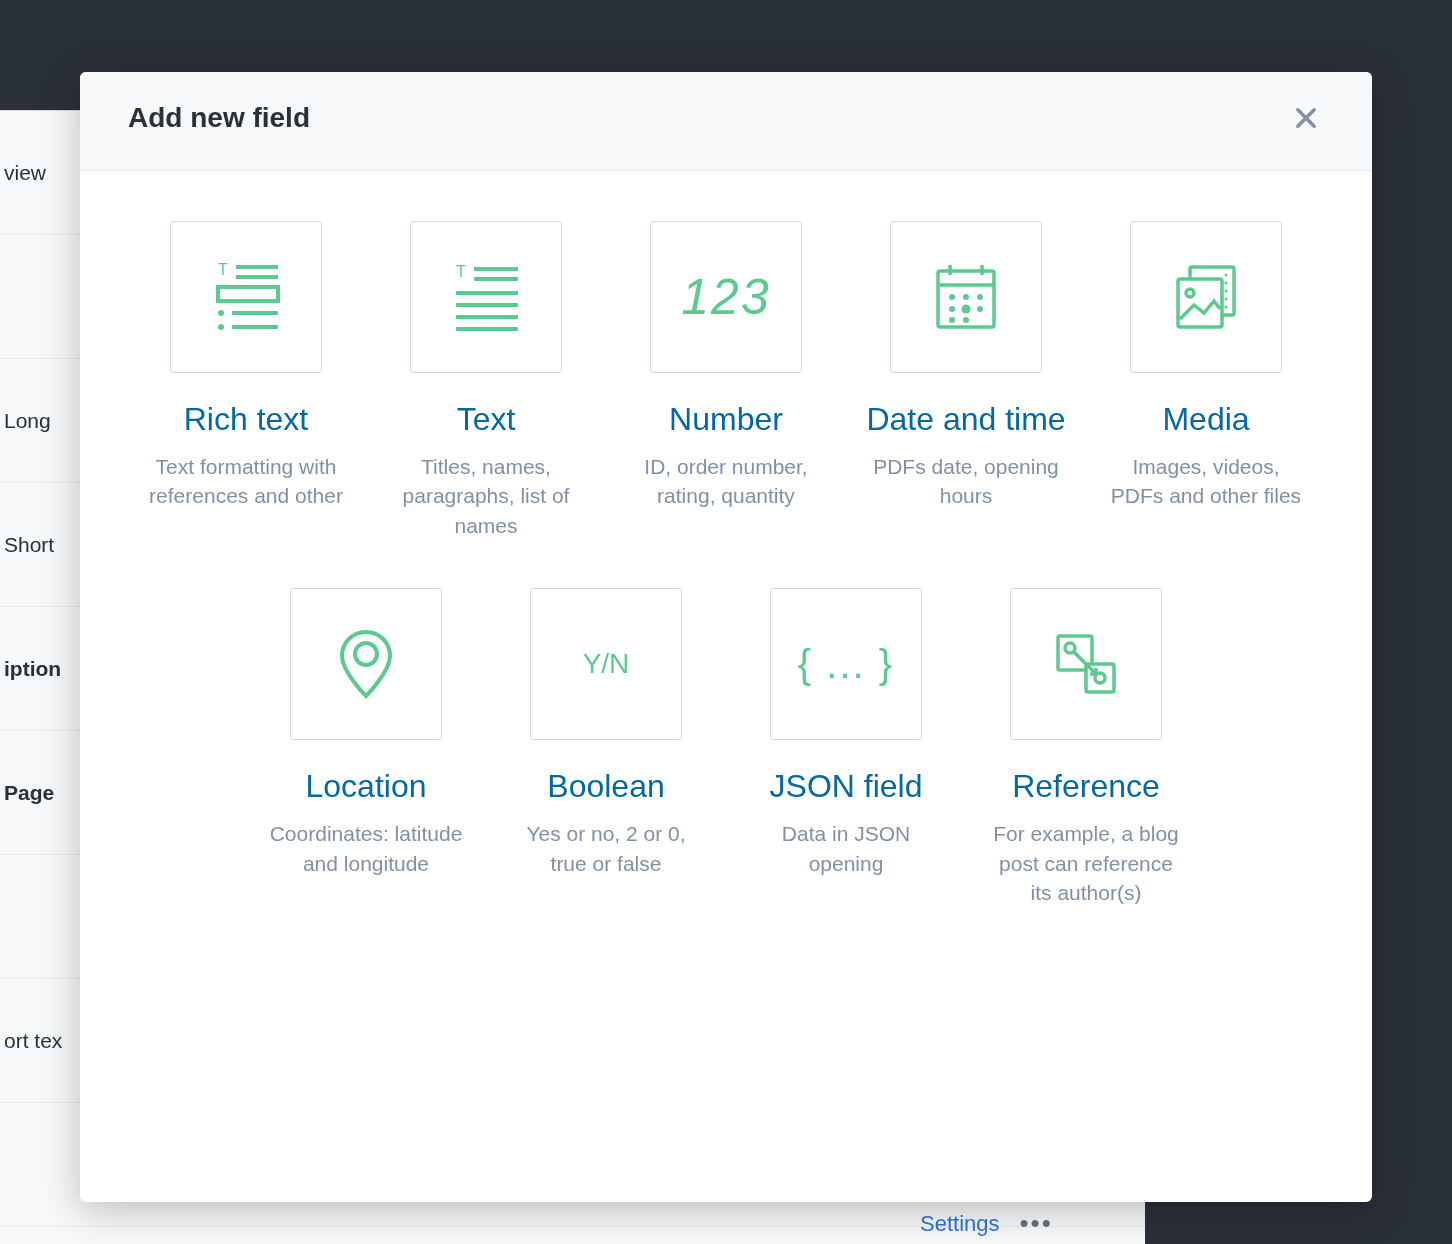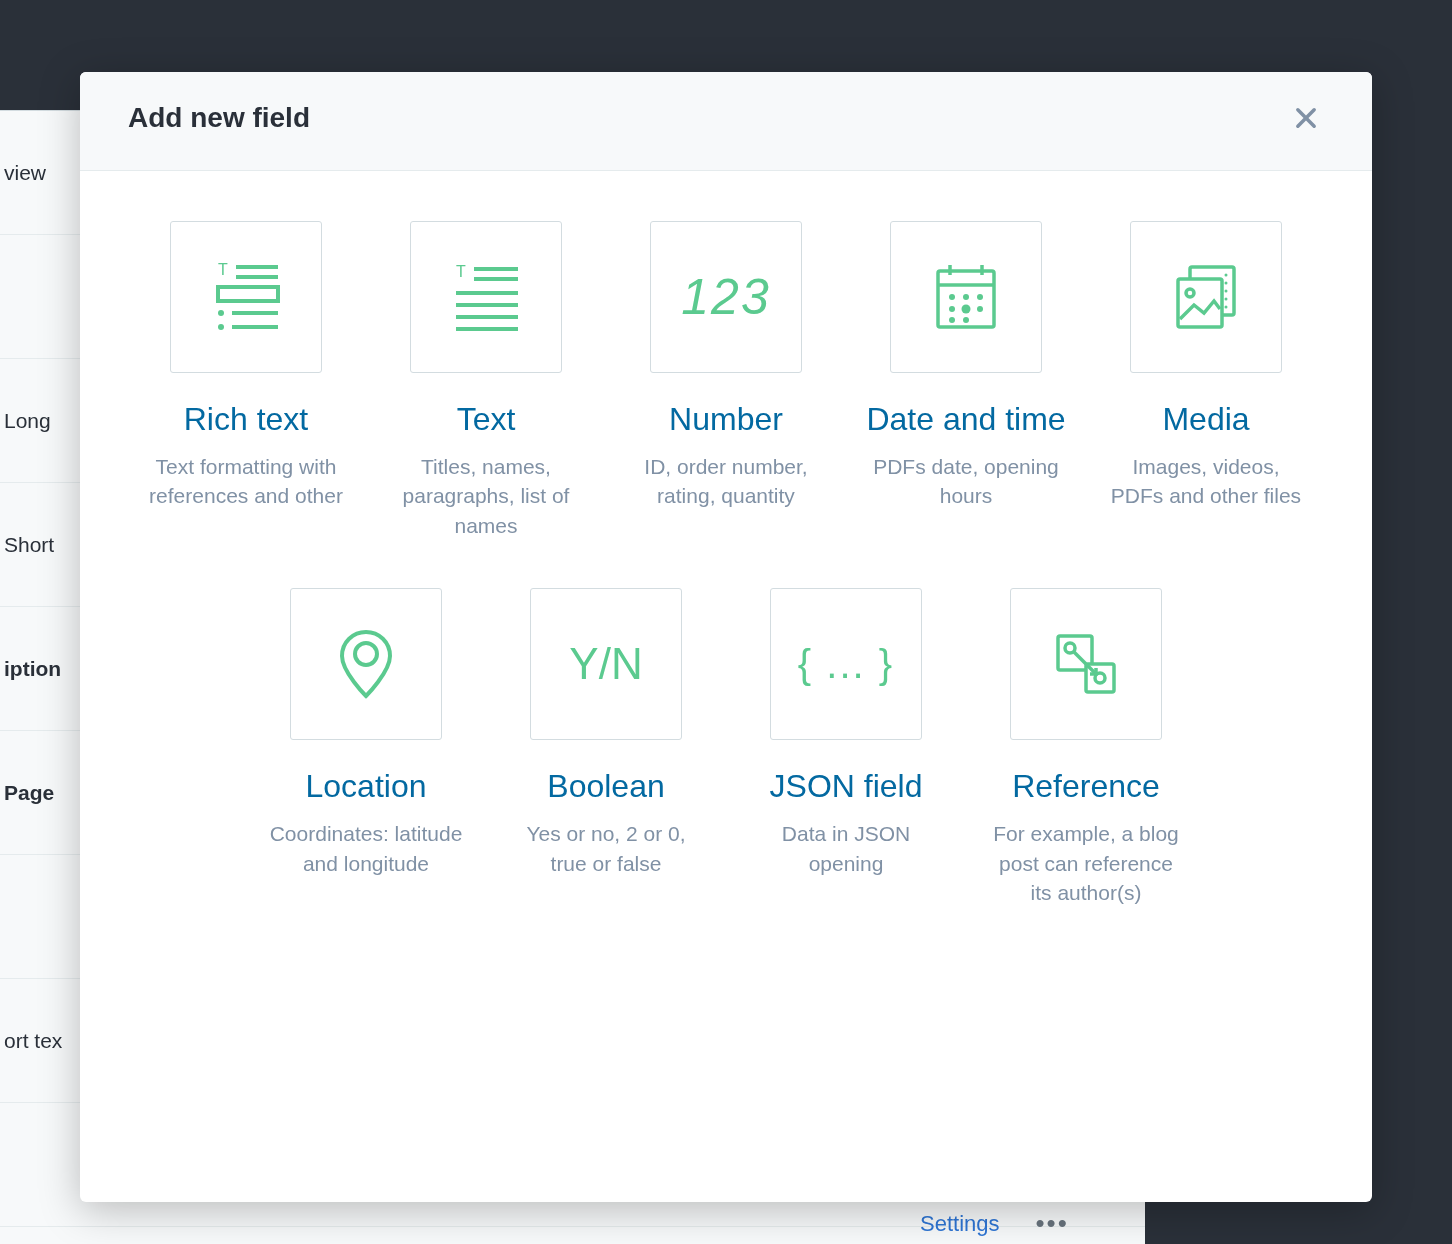--- a/index.html
+++ b/index.html
@@ -37,21 +37,21 @@
       color: #2a3039;
       font-size: 21px;
     }
     .bg-row.bold { font-weight: 700; }
     .bg-bottom {
       position: absolute;
       left: 920px;
       top: 1208px;
       display: flex;
       align-items: center;
-      gap: 36px;
+      gap: 20px;
       color: #2e75d4;
       font-size: 22px;
     }
     .bg-bottom .dots { color: #68737d; font-size: 26px; letter-spacing: 2px; }
 
     .modal {
       position: absolute;
       left: 80px;
       top: 72px;
       width: 1292px;
@@ -128,21 +128,21 @@
     .icon-accent { color: #5bca8f; }
     svg { display: block; }
     .icon-number {
       font-size: 50px;
       color: #5bca8f;
       font-weight: 400;
       letter-spacing: 2px;
       font-style: italic;
     }
     .icon-yn {
-      font-size: 44px;
+      font-size: 28px;
       color: #5bca8f;
       font-weight: 400;
     }
     .icon-json {
       font-size: 40px;
       color: #5bca8f;
       font-weight: 400;
       letter-spacing: 2px;
     }
   </style>

